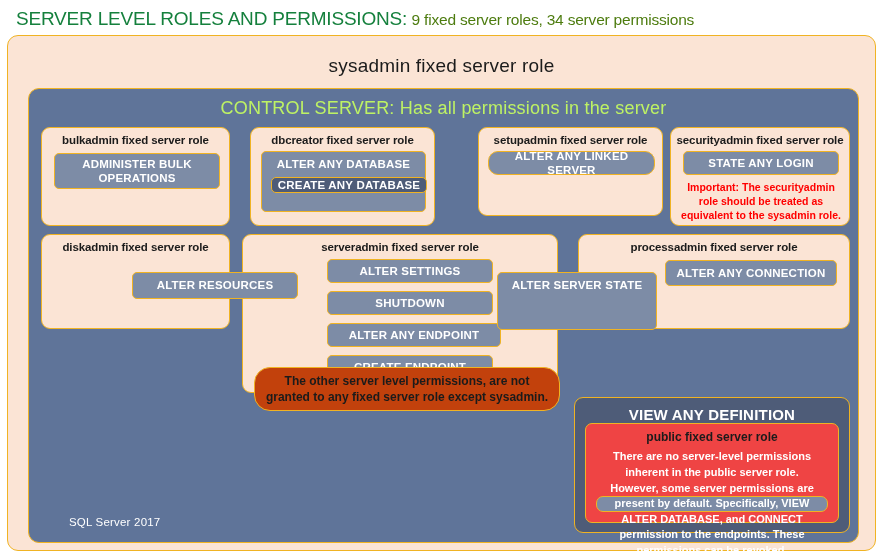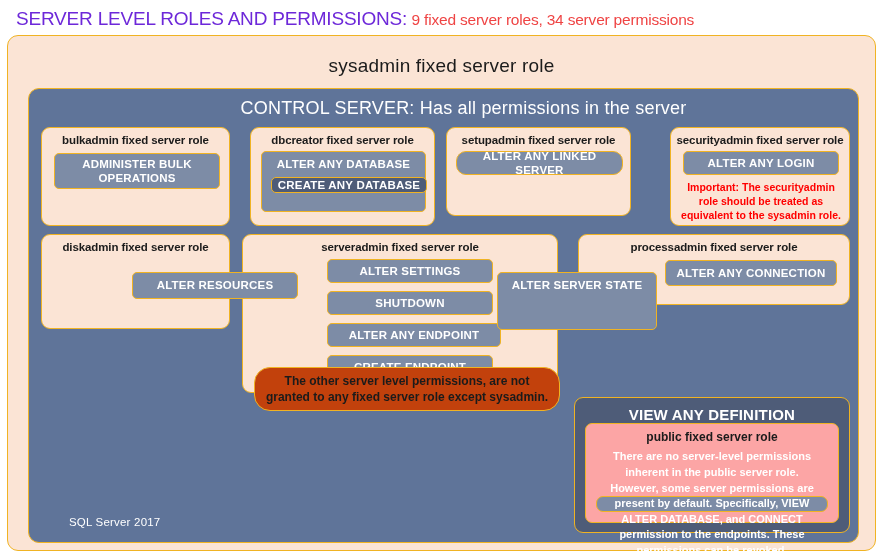--- a/index.html
+++ b/index.html
@@ -17,26 +17,26 @@
 
   
   .title-bar {
     position: absolute;
     left: 16px;
     top: 8px;
     white-space: nowrap;
   }
   .title-main {
     font-size: 19px;
-    color: #6d28d9;
+    color: #15803d;
     letter-spacing: -0.2px;
   }
   .title-sub {
     font-size: 15.5px;
-    color: #ef4444;
+    color: #4d7c0f;
     letter-spacing: -0.2px;
   }
 
   
   .sysadmin-band {
     position: absolute;
     left: 7px;
     top: 35px;
     width: 869px;
     height: 516px;
@@ -68,23 +68,22 @@
     border-radius: 11px;
     box-sizing: border-box;
   }
   .control-label {
     position: absolute;
     left: 0;
     top: 9px;
     width: 100%;
     text-align: center;
     font-size: 18px;
-    color: #ffffff;
-    letter-spacing: 0.2px;
-    padding-left: 20px;
+    color: #bef264;
+    letter-spacing: 0.2px;
   }
 
   
   .role-card {
     position: absolute;
     background: #fbe4d5;
     border: 1.4px solid #f0b323;
     border-radius: 9px;
     box-sizing: border-box;
   }
@@ -165,21 +164,21 @@
     font-weight: bold;
     color: #ffffff;
     letter-spacing: 0.2px;
   }
   .public-card {
     position: absolute;
     left: 10px;
     top: 25px;
     right: 10px;
     bottom: 9px;
-    background: #fca5a5;
+    background: #ef4444;
     border: 1.4px solid #f0b323;
     border-radius: 7px;
     box-sizing: border-box;
   }
   .public-title {
     position: absolute;
     left: 0;
     top: 6px;
     width: 100%;
     text-align: center;
@@ -239,44 +238,44 @@
     </div>
 
     <div class="role-card" style="left:221px; top:38px; width:185px; height:99px;">
       <div class="role-title">dbcreator fixed server role</div>
       <div class="perm" style="left:10px; top:23px; width:165px; height:61px; align-items:flex-start; padding-top:5px;">
         <span>ALTER ANY DATABASE</span>
       </div>
       <div class="perm dark" style="left:20px; top:49px; width:156px; height:16px;">CREATE  ANY DATABASE</div>
     </div>
 
-    <div class="role-card" style="left:417px; top:38px; width:185px; height:89px;">
+    <div class="role-card" style="left:449px; top:38px; width:185px; height:89px;">
       <div class="role-title">setupadmin fixed server role</div>
       <div class="perm" style="left:9px; top:23px; width:167px; height:24px;border-radius:10px;">ALTER ANY LINKED SERVER</div>
     </div>
 
     <div class="role-card" style="left:641px; top:38px; width:180px; height:99px;">
       <div class="role-title">securityadmin fixed server role</div>
-      <div class="perm" style="left:12px; top:23px; width:156px; height:24px;">ALTER ANY LOGIN</div>
+      <div class="perm" style="left:12px; top:23px; width:156px; height:24px;">STATE ANY LOGIN</div>
       <div class="note-red" style="left:6px; top:52px; width:168px;">Important:  The securityadmin role should  be treated as equivalent to the  sysadmin role.</div>
     </div>
 
     <div class="role-card" style="left:12px; top:145px; width:189px; height:95px;">
       <div class="role-title">diskadmin fixed server role</div>
     </div>
 
     <div class="role-card" style="left:213px; top:145px; width:316px; height:159px;">
       <div class="role-title">serveradmin fixed server role</div>
       <div class="perm" style="left:84px; top:24px; width:166px; height:24px;">ALTER SETTINGS</div>
       <div class="perm" style="left:84px; top:56px; width:166px; height:24px;">SHUTDOWN</div>
       <div class="perm" style="left:84px; top:88px; width:174px; height:24px;">ALTER ANY ENDPOINT</div>
       <div class="perm" style="left:84px; top:120px; width:166px; height:24px;">CREATE  ENDPOINT</div>
     </div>
 
-    <div class="role-card" style="left:549px; top:145px; width:272px; height:71px;">
+    <div class="role-card" style="left:549px; top:145px; width:272px; height:95px;">
       <div class="role-title">processadmin fixed server role</div>
       <div class="perm" style="left:86px; top:25px; width:172px; height:26px;">ALTER ANY CONNECTION</div>
     </div>
 
     <div class="perm" style="left:103px; top:183px; width:166px; height:27px;">ALTER RESOURCES</div>
 
     <div class="perm" style="left:468px; top:183px; width:160px; height:58px; align-items:flex-start; padding-top:5px;">
       <span>ALTER SERVER STATE</span>
     </div>
 

